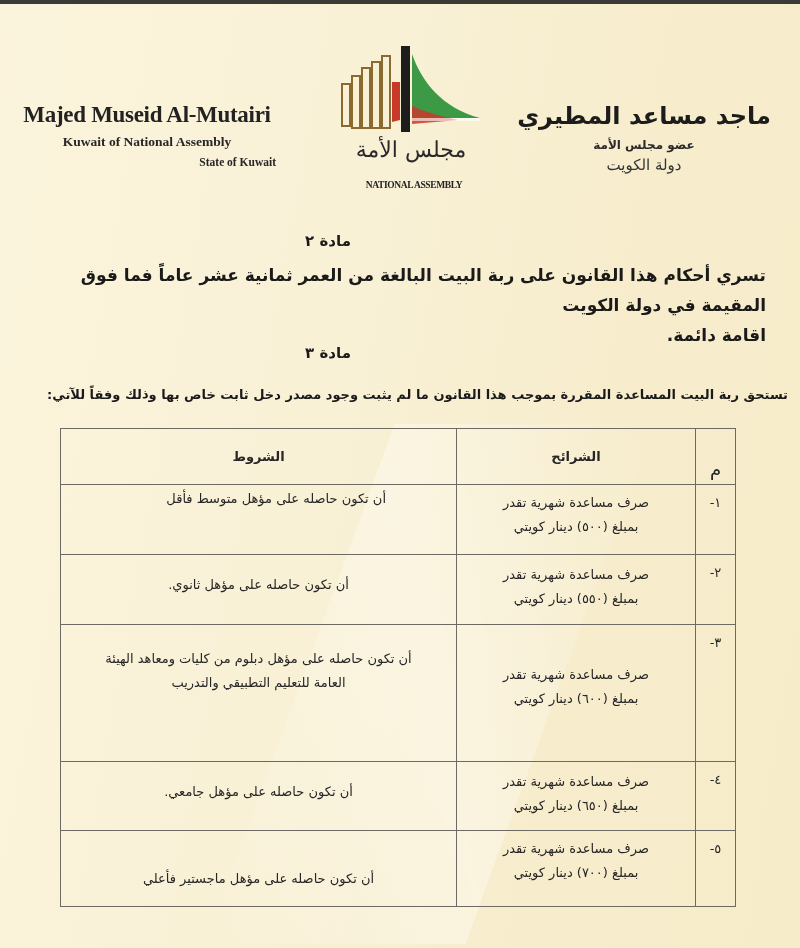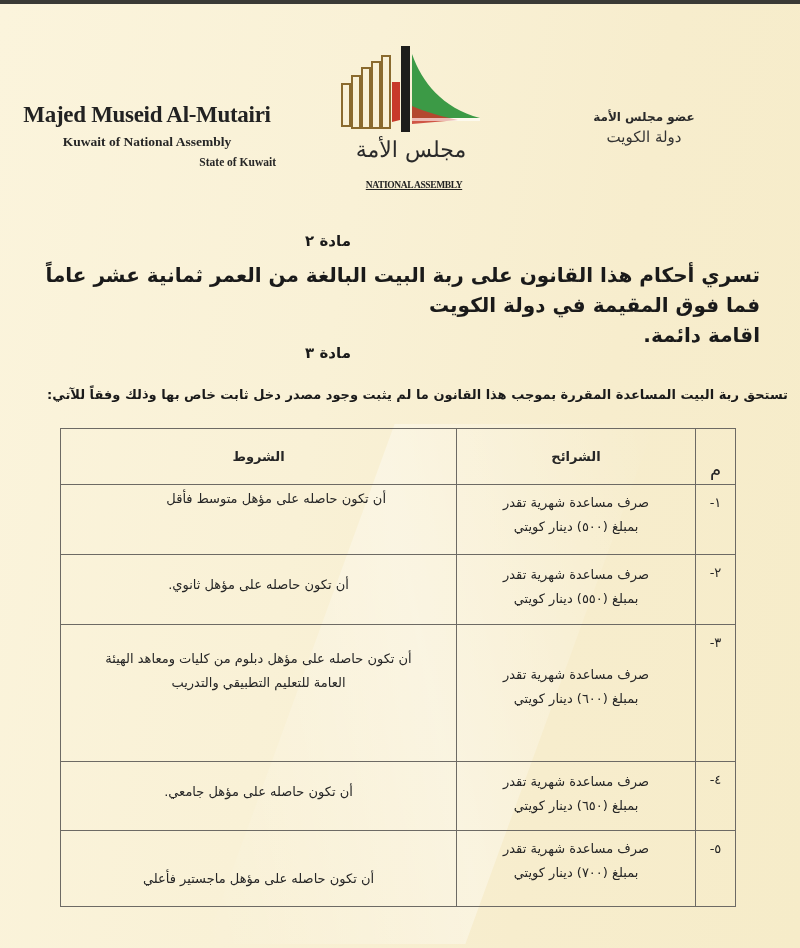--- a/index.html
+++ b/index.html
@@ -21,25 +21,25 @@
   .en-block { position: absolute; left: 18px; top: 98px; width: 258px; text-align: center; }
   .en-name { font-family: "Liberation Serif", serif; font-weight: bold; font-size: 23px; letter-spacing: -0.3px; color: #222; }
   .en-sub1 { font-family: "Liberation Serif", serif; font-weight: bold; font-size: 13.5px; margin-top: 6px; color: #262626; }
   .en-sub2 { font-family: "Liberation Serif", serif; font-weight: bold; font-size: 11.5px; margin-top: 6px; color: #262626; text-align: right; }
   .ar-block { position: absolute; left: 508px; top: 98px; width: 272px; text-align: center; direction: rtl; }
   .ar-name { font-family: "DejaVu Sans", sans-serif; font-weight: bold; font-size: 24px; color: #1c1c1c; }
   .ar-sub1 { font-size: 12px; font-weight: bold; margin-top: 8px; color: #2a2a2a; }
   .ar-sub2 { font-family: "DejaVu Serif", serif; font-size: 15px; margin-top: 4px; color: #333; }
   .logo { position: absolute; left: 330px; top: 38px; width: 165px; height: 160px; }
   .logo-ar { position: absolute; left: 336px; top: 133px; width: 150px; text-align: center; font-family: "DejaVu Serif", serif; font-size: 22px; color: #2a2a2a; direction: rtl; }
-  .logo-en { position: absolute; left: 334px; top: 176px; width: 160px; text-align: center; font-family: "Liberation Serif", serif; font-weight: bold; font-size: 9.5px; letter-spacing: -0.4px; color: #222; text-decoration: underline; }
+  .logo-en { position: absolute; left: 334px; top: 176px; width: 160px; text-align: center; font-family: "Liberation Serif", serif; font-weight: bold; font-size: 9.5px; letter-spacing: -0.4px; color: #222; }
 
   
   .art-title { position: absolute; left: 0; width: 656px; text-align: center; direction: rtl; font-weight: bold; font-size: 15px; color: #1a1a1a; }
-  .art-text { position: absolute; right: 40px; width: 730px; direction: rtl; text-align: right; font-weight: bold; font-size: 20px; line-height: 30px; color: #1a1a1a; }
+  .art-text { position: absolute; right: 34px; width: 730px; direction: rtl; text-align: right; font-weight: bold; font-size: 17px; line-height: 30px; color: #1a1a1a; }
   .art-text.small { font-size: 13px; }
 
   
   table.cond {
     position: absolute; left: 60px; top: 424px; width: 676px; height: 478px;
     border-collapse: collapse; direction: rtl;
     font-family: "DejaVu Sans", sans-serif; color: #262626;
   }
   table.cond td, table.cond th {
     border: 1.5px solid #6d6a64; vertical-align: top; padding: 0;
@@ -79,20 +79,21 @@
 
       <path d="M82 12 C92 40 112 66 150 76 L82 76 Z" fill="#3c9a46"></path>
       <path d="M82 64 C96 70 110 74 128 78 L82 82 Z" fill="#c8392b" opacity="0.85"></path>
       <path d="M82 76 L150 76 L150 79 L82 79 Z" fill="#fff" opacity="0.6"></path>
     </svg>
   </div>
   <div class="logo-ar">مجلس الأمة</div>
   <div class="logo-en">NATIONAL ASSEMBLY</div>
 
   <div class="ar-block">
+    <div class="ar-name">ماجد مساعد المطيري</div>
     <div class="ar-sub1">عضو مجلس الأمة</div>
     <div class="ar-sub2">دولة الكويت</div>
   </div>
 
   <div class="art-title" style="top:228px;">مادة ٢</div>
   <div class="art-text" style="top:256px;">
     <div>تسري أحكام هذا القانون على ربة البيت البالغة من العمر ثمانية عشر عاماً فما فوق المقيمة في دولة الكويت</div>
     <div>اقامة دائمة.</div>
   </div>
 

